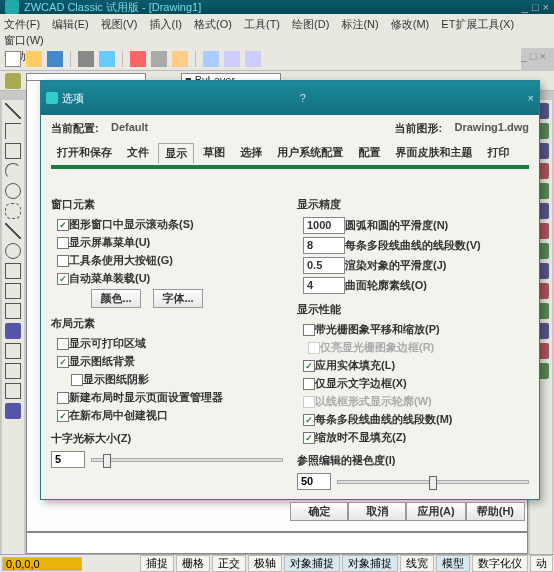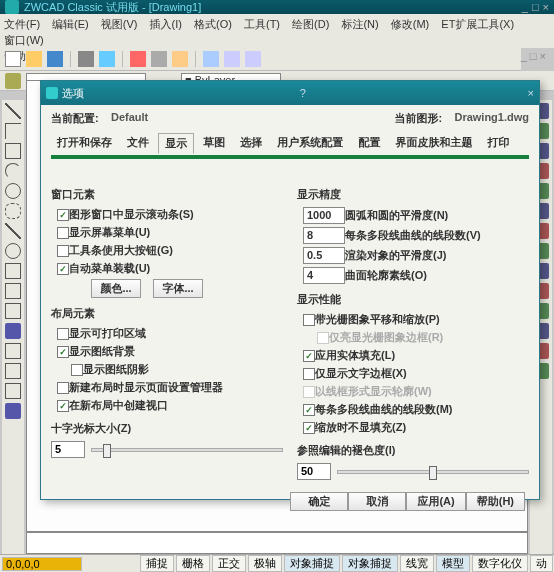--- a/index.html
+++ b/index.html
@@ -24,21 +24,21 @@
 .left-tools, .right-tools { position:absolute; top:0; bottom:0; width:22px; background:#e8e8e0; display:flex; flex-direction:column; align-items:center; padding-top:3px; gap:4px; }
 .left-tools { left:2px; }
 .right-tools { right:2px; }
 .side-icon { width:16px; height:16px; }
 
 
 .canvas { position:absolute; left:26px; right:26px; top:80px; bottom:40px; background:#fdfdfd; border:1px solid #888;}
 
 
 .dialog { position:absolute; left:40px; top:80px; width:500px; height:420px; background:#f3f3ee; border:1px solid #2a7a8a; box-shadow:3px 3px 8px rgba(0,0,0,0.3); }
-.dlg-title { height:24px; background:linear-gradient(#1a8a9a,#147080); color:#fff; display:flex; align-items:center; padding:0 5px; font-size:11px;}
+.dlg-title { height:34px; background:linear-gradient(#1a8a9a,#147080); color:#fff; display:flex; align-items:center; padding:0 5px; font-size:11px;}
 .dlg-title .dlg-icon { width:12px; height:12px; background:#3cc; border-radius:2px; margin-right:4px;}
 .dlg-title .dlg-x { margin-left:auto; color:#cde; cursor:default; font-family:Arial;}
 .dlg-q { color:#cde; margin-left:auto; margin-right:6px;}
 
 .dlg-body { padding: 6px 10px; font-weight: bold; }
 .dlg-row { display:flex; margin-bottom:4px; color:#333; }
 .dlg-row .label { width:60px; }
 .dlg-row .val { color:#555; }
 .dlg-tab-row { border-bottom:4px solid #15803d; padding:2px 0; margin-bottom:24px;}
 .dlg-tab { display:inline-block; padding:2px 6px; color:#333; }
@@ -292,21 +292,21 @@
         <div class="opt">
             <span class="numbox">4</span>
             <span>曲面轮廓素线(O)</span>
           </div>
 
         <div class="group-title" style="margin-top:8px">显示性能</div>
         <div class="opt">
             <span class="cb"></span>
             <span>带光栅图象平移和缩放(P)</span>
           </div>
-        <div class="opt" style="margin-left:20px;color:#aaa">
+        <div class="opt" style="margin-left:11px;color:#aaa">
             <span class="cb" style="border-color:#ccc"></span>
             <span>仅亮显光栅图象边框(R)</span>
           </div>
         <div class="opt">
             <span class="cb checked"></span>
             <span>应用实体填充(L)</span>
           </div>
         <div class="opt">
             <span class="cb"></span>
             <span>仅显示文字边框(X)</span>

